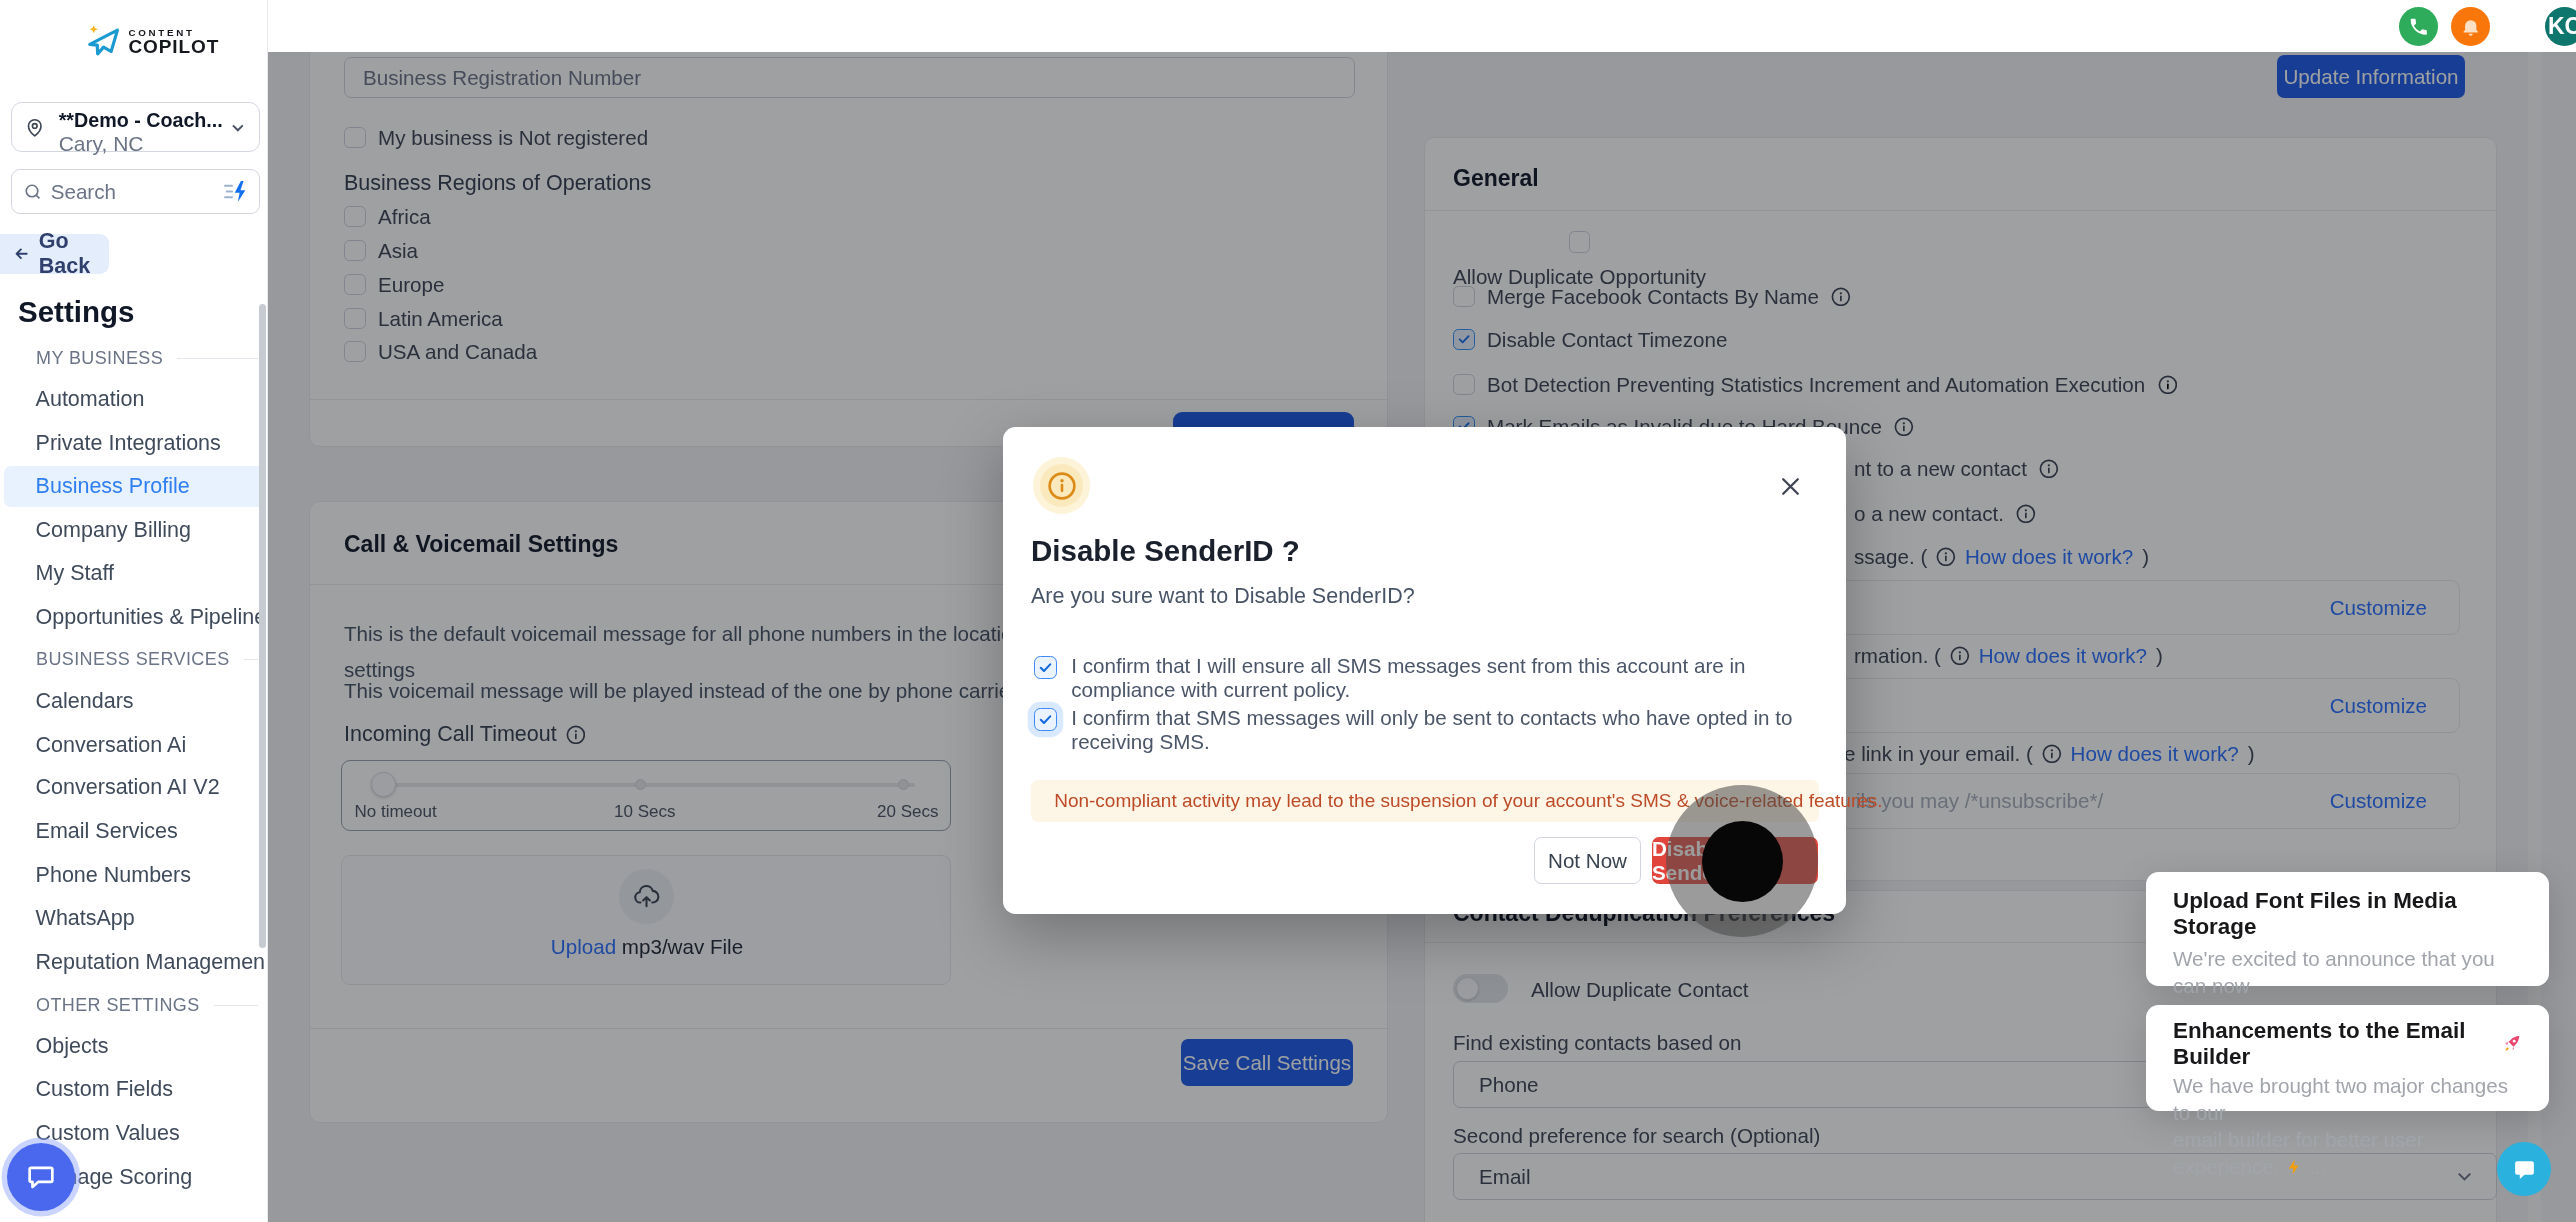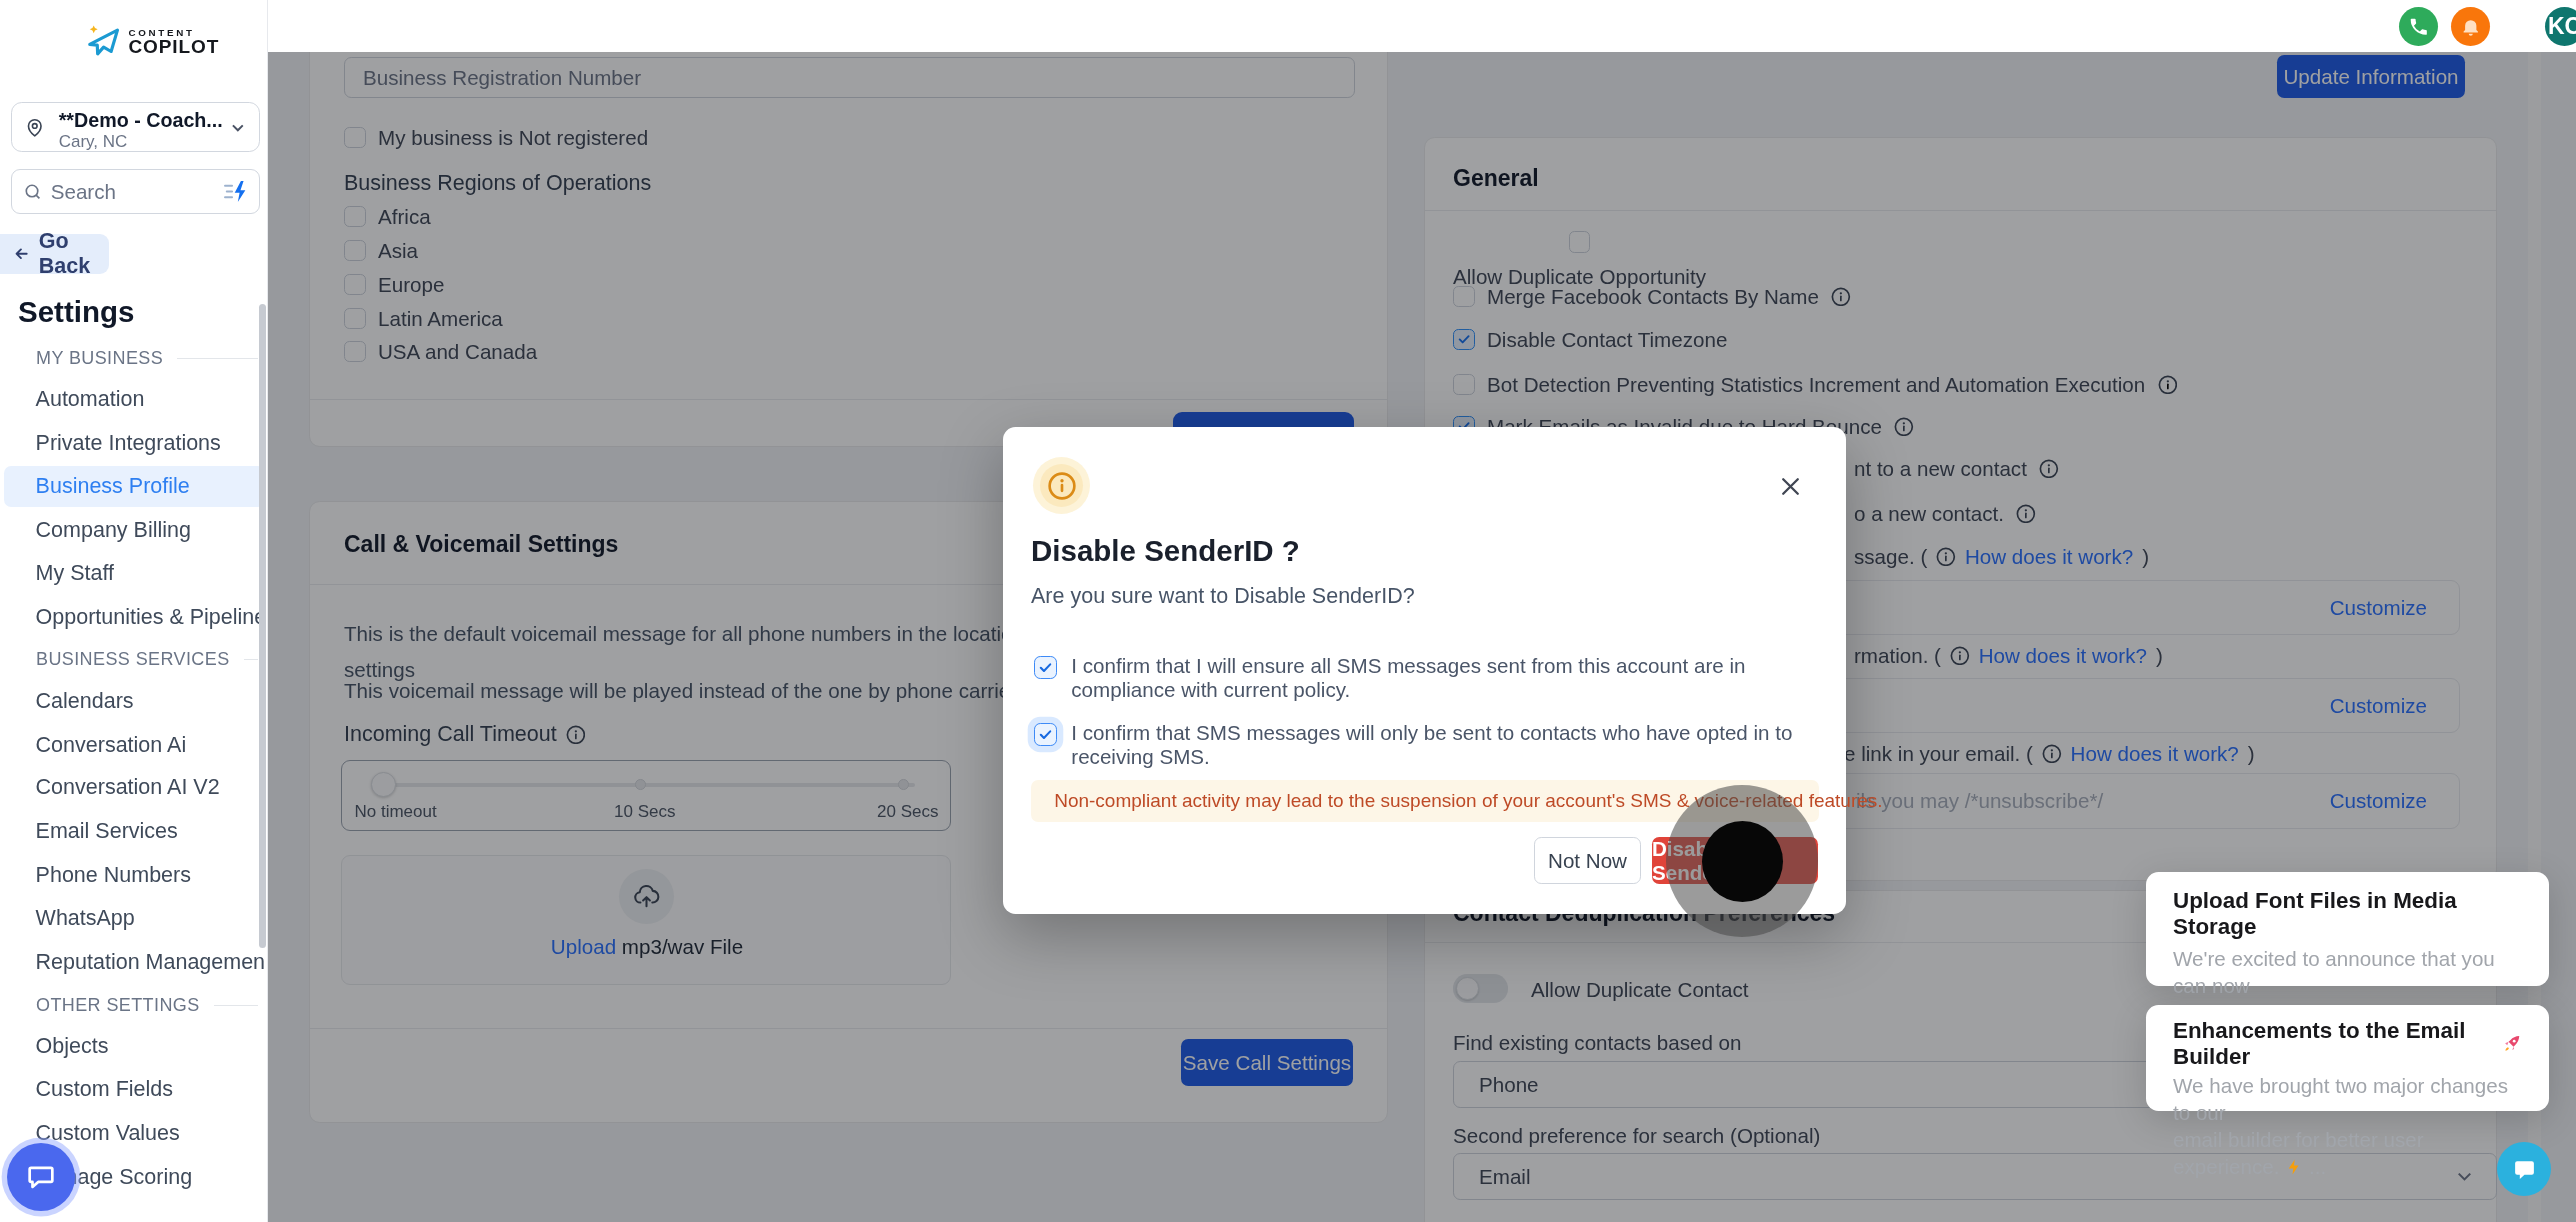--- a/index.html
+++ b/index.html
@@ -305,21 +305,21 @@
         <span style="font-size:19px; font-weight:800; letter-spacing:0.9px; color:#15181D;">COPILOT</span>
       </div>
     </div>
 
     <div id="loc-box">
       <svg class="abs" style="left:12.5px; top:14.3px;" width="21.5" height="21.5" viewBox="0 0 24 24" fill="none" stroke="#3A4454" stroke-width="1.8">
         <path d="M12 21s-7-5.1-7-11a7 7 0 1114 0c0 5.9-7 11-7 11z"></path>
           <circle cx="12" cy="10" r="2.6"></circle>
       </svg>
       <div class="abs" style="left:47px; top:6.3px; font-size:19.7px; font-weight:600; color:#101828; white-space:nowrap;">**Demo - Coach...</div>
-      <div class="abs" style="left:47px; top:29px; font-size:17px; color:#6B7486;">Cary, NC</div>
+      <div class="abs" style="left:47px; top:29px; font-size:21px; color:#6B7486;">Cary, NC</div>
       <svg class="abs" style="right:10.7px; top:15px;" width="19.7" height="19.7" viewBox="0 0 24 24" fill="none" stroke="#4A5264" stroke-width="2.4">
           <path d="M6 9l6 6 6-6"></path>
         </svg>
     </div>
 
     <div id="search-box">
       <svg class="abs" style="left:11.6px; top:11.6px;" width="19.7" height="19.7" viewBox="0 0 24 24" fill="none" stroke="#6B7486" stroke-width="2">
           <circle cx="11" cy="11" r="7"></circle>
           <path d="M20 20l-4-4"></path>
         </svg>
@@ -394,21 +394,21 @@
     <div class="abs" style="left:28px; top:157px; font-size:21.5px; color:#475467;">Are you sure want to Disable SenderID?</div>
 
     <div class="chk-row" style="left:31px; top:227px;">
       <span class="cbm">
         <svg viewBox="0 0 24 24" fill="none" stroke="currentColor" stroke-width="3.4" stroke-linecap="round" stroke-linejoin="round">
             <path d="M4.5 12.5l5 5L19.5 7"></path>
           </svg>
       </span>
       <span class="chk-text">I confirm that I will ensure all SMS messages sent from this account are in compliance with current policy.</span>
     </div>
-    <div class="chk-row" style="left:31px; top:294px;">
+    <div class="chk-row" style="left:31px; top:279px;">
       <span class="cbm halo">
         <svg viewBox="0 0 24 24" fill="none" stroke="currentColor" stroke-width="3.4" stroke-linecap="round" stroke-linejoin="round">
             <path d="M4.5 12.5l5 5L19.5 7"></path>
           </svg>
       </span>
       <span class="chk-text">I confirm that SMS messages will only be sent to contacts who have opted in to receiving SMS.</span>
     </div>
 
     <div class="abs" style="left:28px; top:353px; width:788px; height:42px; background:#FDF6E7; border-radius:7.2px; display:flex; align-items:center; gap:10.7px; padding:0 12.5px;">
       <svg width="23" height="23" viewBox="0 0 24 24" fill="none" stroke="#BE4A26" stroke-width="1.8" stroke-linejoin="round">

